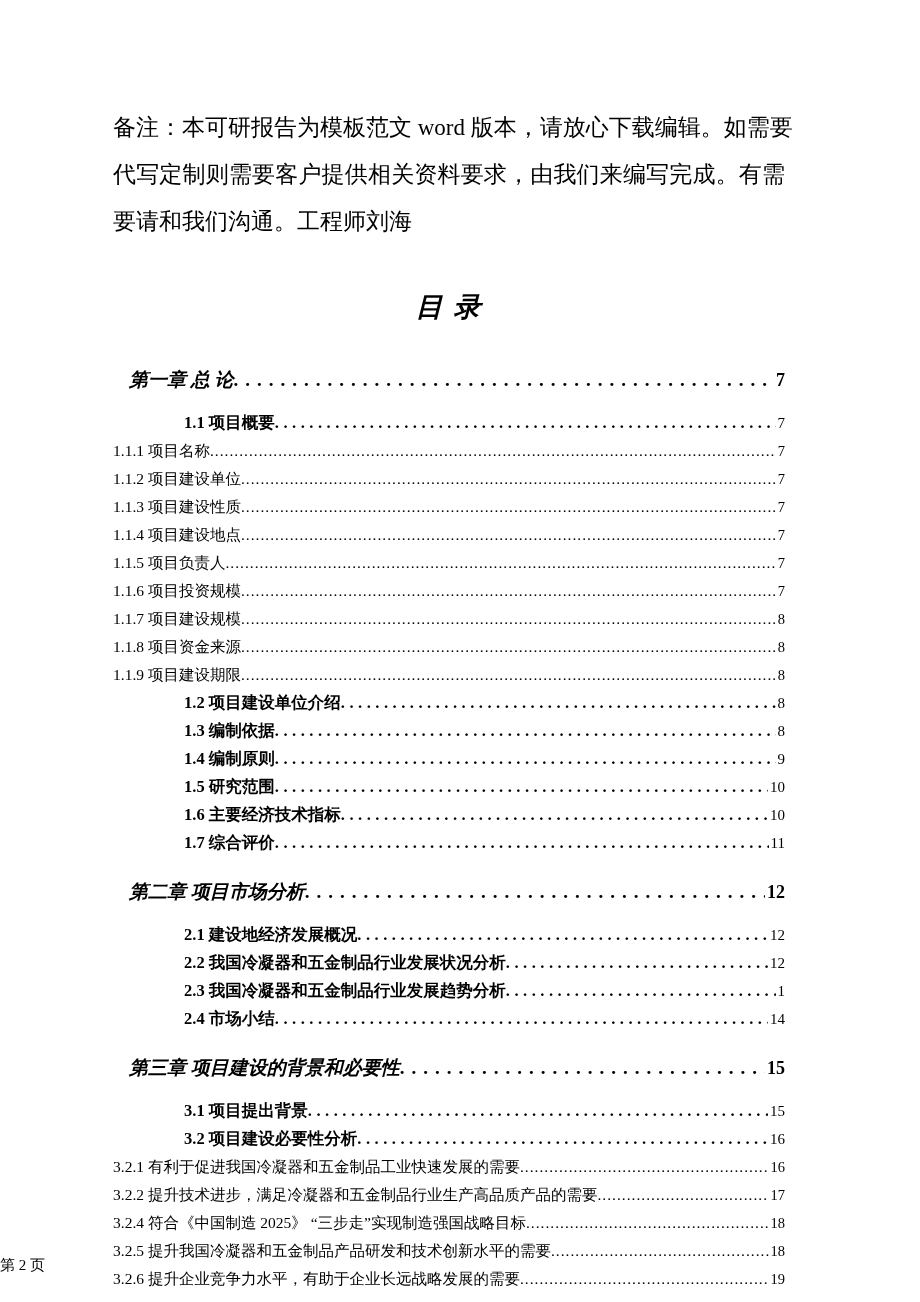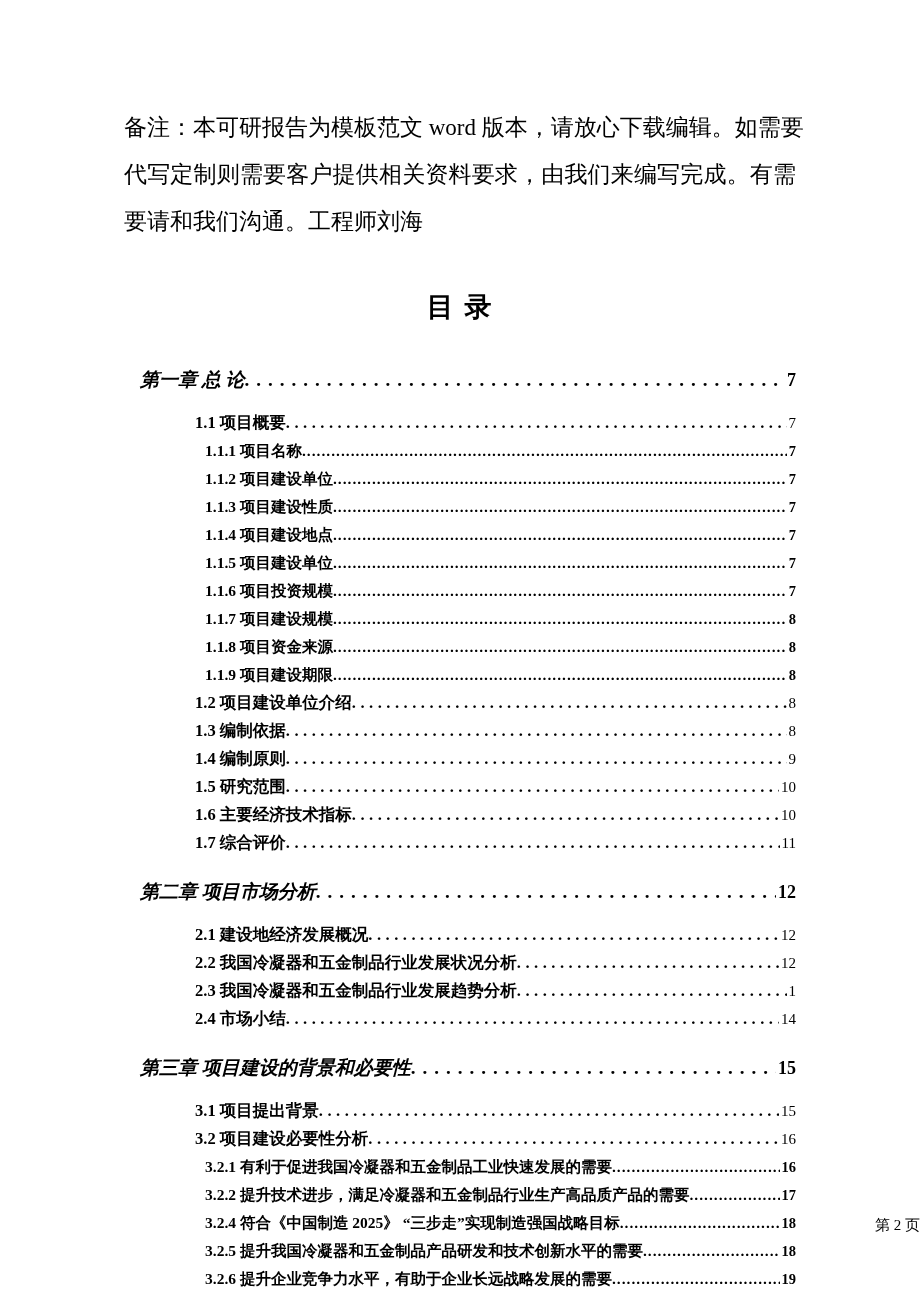--- a/index.html
+++ b/index.html
@@ -5,34 +5,35 @@
   html,body { margin:0; padding:0; background:#888; }
   .page {
     position:relative;
     width:920px; height:1302px;
     margin:0 auto;
     background:#ffffff;
     font-family:"Liberation Serif","DejaVu Serif",serif;
     color:#000000;
     overflow:hidden;
   }
-  .content { position:absolute; left:124px; top:104px; width:672px; }
+  .content { position:absolute; left:113px; top:104px; width:672px; }
 
   
   .note { font-size:23px; font-weight:400; }
   .note-line { line-height:47px; white-space:nowrap; }
   .note-line.justify { text-align:justify; text-align-last:justify; }
   .note-line.center { }
 
   
   .toc-title {
     margin:44px 0 40px 0;
     text-align:center;
     font-size:27px; font-weight:bold;
     letter-spacing:2px;
+    font-style:italic;
   }
 
   
   .toc-row { display:flex; align-items:flex-end; }
   .toc-label { white-space:nowrap; }
   .toc-leader { flex:1; overflow:hidden; white-space:nowrap; font-style:normal; }
   .toc-page { white-space:nowrap; padding-left:2px; }
 
   .toc-row.lv1 {
     font-size:19px; font-weight:bold; font-style:italic;
@@ -44,31 +45,30 @@
 
   .toc-row.lv2 {
     font-size:16.5px; font-weight:bold;
     line-height:28px;
     margin-left:71px;
   }
   .toc-row.lv2 .toc-leader { letter-spacing:4.5px; }
   .toc-row.lv2 .toc-page { font-weight:400; font-size:15px; }
 
   .toc-row.lv3 {
-    font-size:15.5px; font-weight:700;
+    font-size:15.5px; font-weight:400;
     line-height:28px;
-    margin-left:81px;
   }
   .toc-row.lv3 .toc-leader { letter-spacing:1px; }
   .toc-row.lv3 .toc-page { font-size:14.5px; }
 
   
   .footer {
-    position:absolute; left:0; top:1216px; width:100%;
-    text-align:right; font-size:15px;
+    position:absolute; left:0; top:1256px; width:100%;
+    text-align:left; font-size:15px;
   }
 </style>
 </head>
 <body>
 
 <div class="page">
   <div class="content">
 
     <div class="note">
       <div class="note-line justify">备注：本可研报告为模板范文 word 版本，请放心下载编辑。如需要</div>
@@ -103,21 +103,21 @@
     <span class="toc-label">1.1.3 项目建设性质</span>
     <span class="toc-leader">....................................................................................................................................................................................................................................................................</span>
     <span class="toc-page">7</span>
   </div>
         <div class="toc-row lv3">
     <span class="toc-label">1.1.4 项目建设地点</span>
     <span class="toc-leader">....................................................................................................................................................................................................................................................................</span>
     <span class="toc-page">7</span>
   </div>
         <div class="toc-row lv3">
-    <span class="toc-label">1.1.5 项目建设单位</span>
+    <span class="toc-label">1.1.5 项目负责人</span>
     <span class="toc-leader">....................................................................................................................................................................................................................................................................</span>
     <span class="toc-page">7</span>
   </div>
         <div class="toc-row lv3">
     <span class="toc-label">1.1.6 项目投资规模</span>
     <span class="toc-leader">....................................................................................................................................................................................................................................................................</span>
     <span class="toc-page">7</span>
   </div>
         <div class="toc-row lv3">
     <span class="toc-label">1.1.7 项目建设规模</span>

